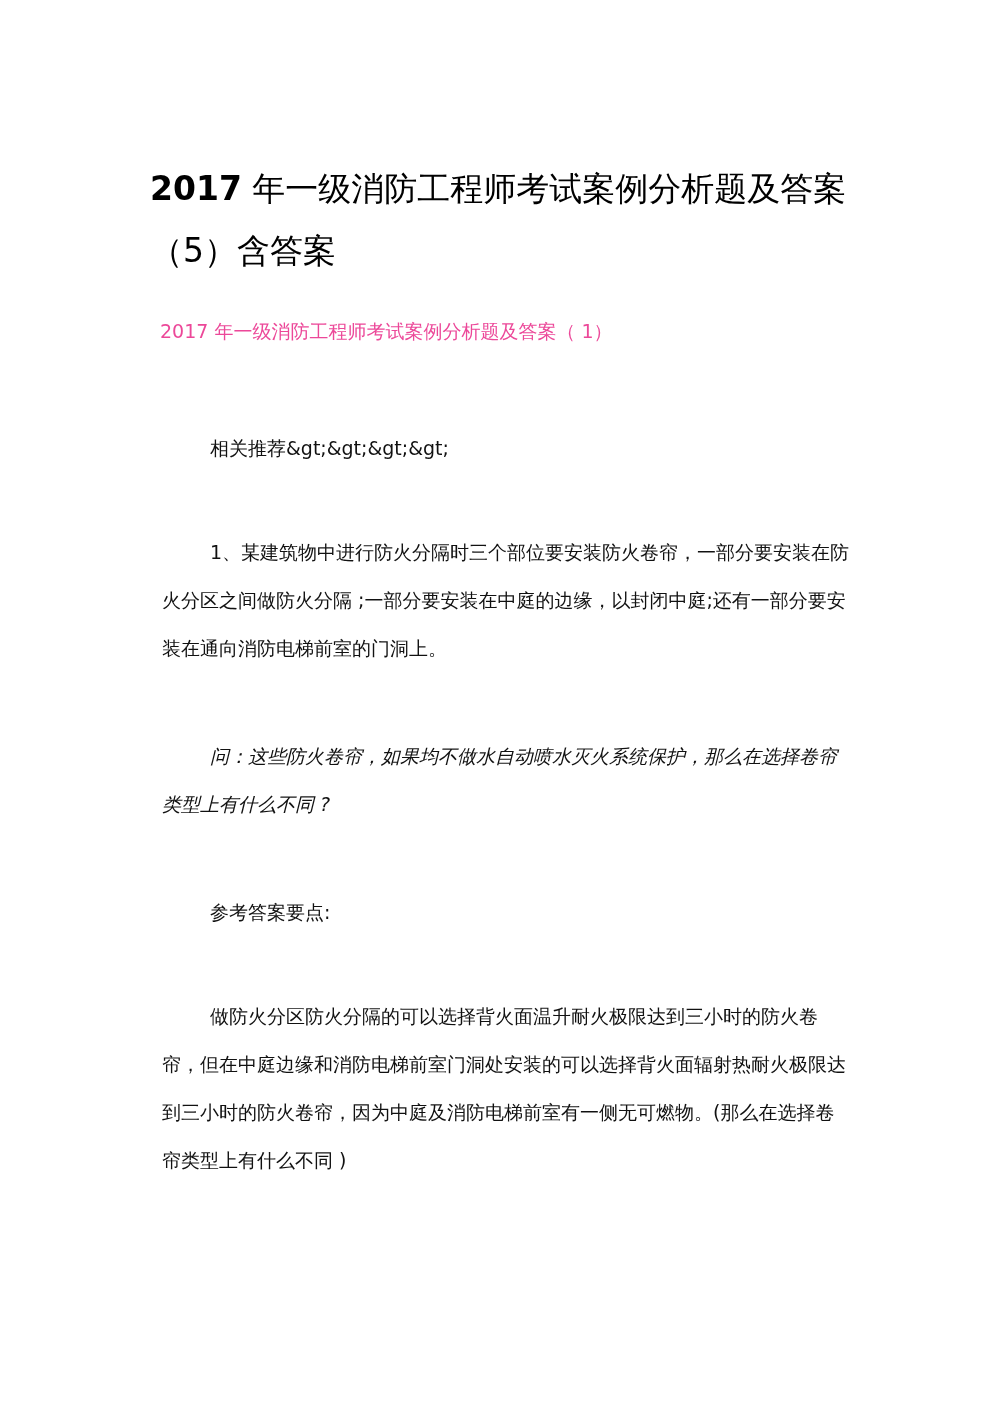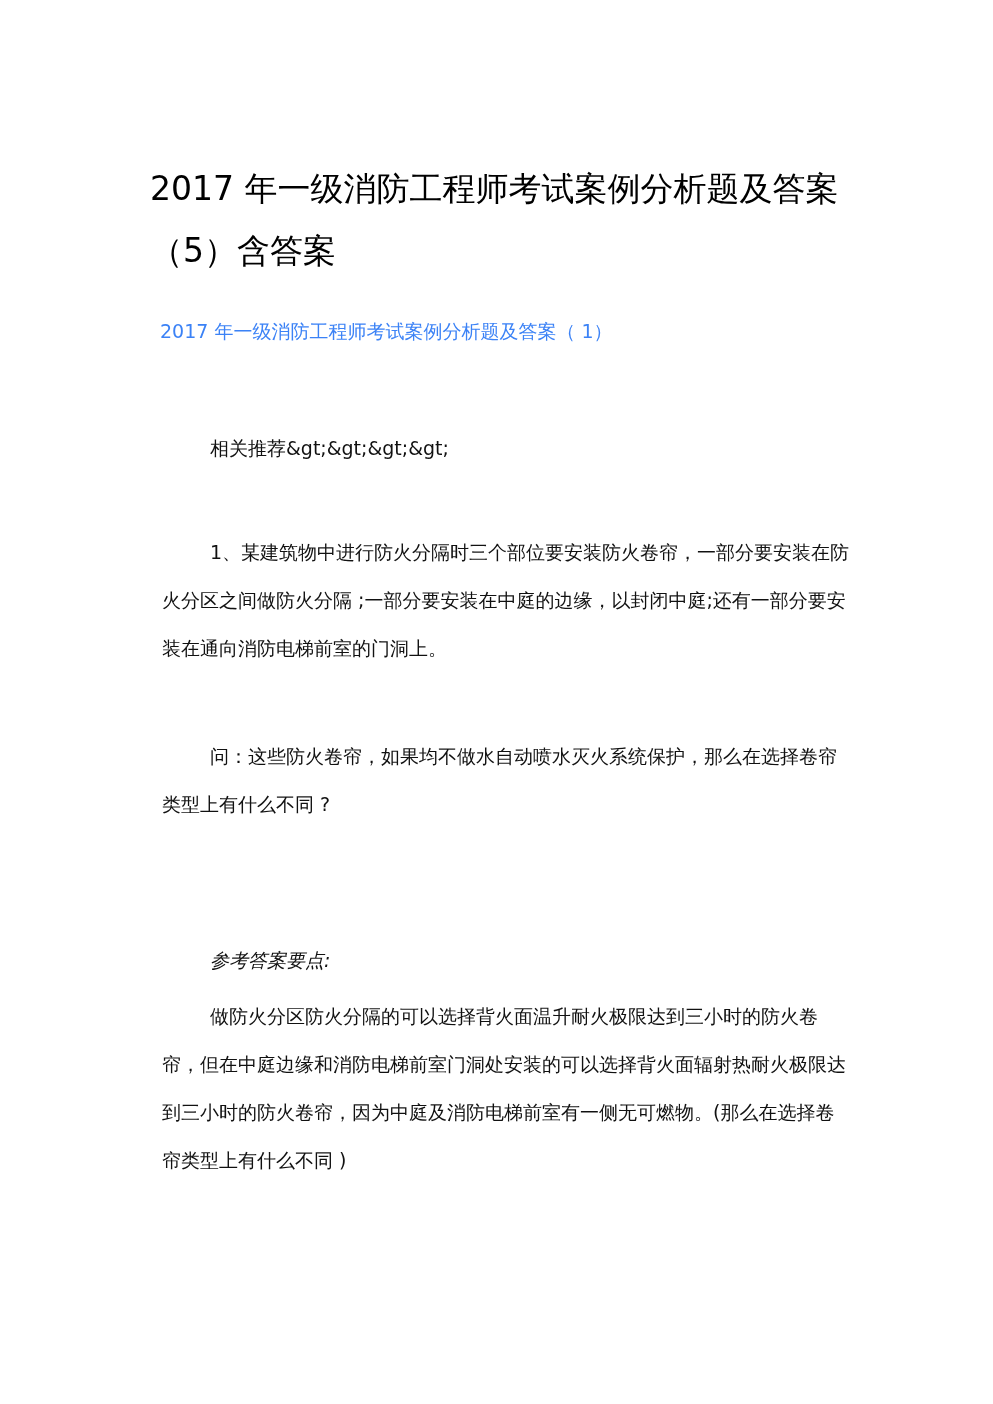--- a/index.html
+++ b/index.html
@@ -1,31 +1,31 @@
 <!DOCTYPE html>
 <html><head>
 <meta charset="utf-8">
 <style>
   html, body { margin: 0; padding: 0; background: #ffffff; }
   body { width: 993px; height: 1404px; position: relative; overflow: hidden;
          font-family: "DejaVu Sans", "Liberation Sans", sans-serif; color: #111; }
   .title { position: absolute; left: 150px; top: 158px; width: 700px;
            font-size: 33px; line-height: 62px; margin: 0; font-weight: normal; color: #000; }
-  .title .num { font-weight: normal; }
-  .subtitle { position: absolute; left: 160px; top: 316px; font-size: 19px; line-height: 30px; color: #3b82f6; white-space: nowrap; }
+  .title .num { font-weight: bold; }
+  .subtitle { position: absolute; left: 160px; top: 316px; font-size: 19px; line-height: 30px; color: #ec4899; white-space: nowrap; }
   .p { position: absolute; left: 150px; width: 690px; font-size: 19px; line-height: 48px; color: #111; margin: 12px; text-indent: 48px; }
 </style>
 </head>
 <body>
 
 <h1 class="title"><span class="num">2017</span><span> 年一级消防工程师考试案例分析题及答案（5）含答案</span></h1>
 
 <div class="subtitle">2017 年一级消防工程师考试案例分析题及答案（ 1）</div>
 
 <p class="p" style="top:412px;">相关推荐&amp;gt;&amp;gt;&amp;gt;&amp;gt;</p>
 
 <p class="p" style="top:516px;">1、某建筑物中进行防火分隔时三个部位要安装防火卷帘，一部分要安装在防火分区之间做防火分隔 ;一部分要安装在中庭的边缘，以封闭中庭;还有一部分要安装在通向消防电梯前室的门洞上。</p>
 
-<p class="p" style="top:720px;">问：这些防火卷帘，如果均不做水自动喷水灭火系统保护，那么在选择卷帘类型上有什么不同 ?</p>
+<p class="p" style="top:720px;font-style:italic;">问：这些防火卷帘，如果均不做水自动喷水灭火系统保护，那么在选择卷帘类型上有什么不同 ?</p>
 
-<p class="p" style="top:924px;font-style:italic;">参考答案要点:</p>
+<p class="p" style="top:876px;">参考答案要点:</p>
 
 <p class="p" style="top:980px;">做防火分区防火分隔的可以选择背火面温升耐火极限达到三小时的防火卷帘，但在中庭边缘和消防电梯前室门洞处安装的可以选择背火面辐射热耐火极限达到三小时的防火卷帘，因为中庭及消防电梯前室有一侧无可燃物。(那么在选择卷帘类型上有什么不同 )</p>
 
 </body></html>

